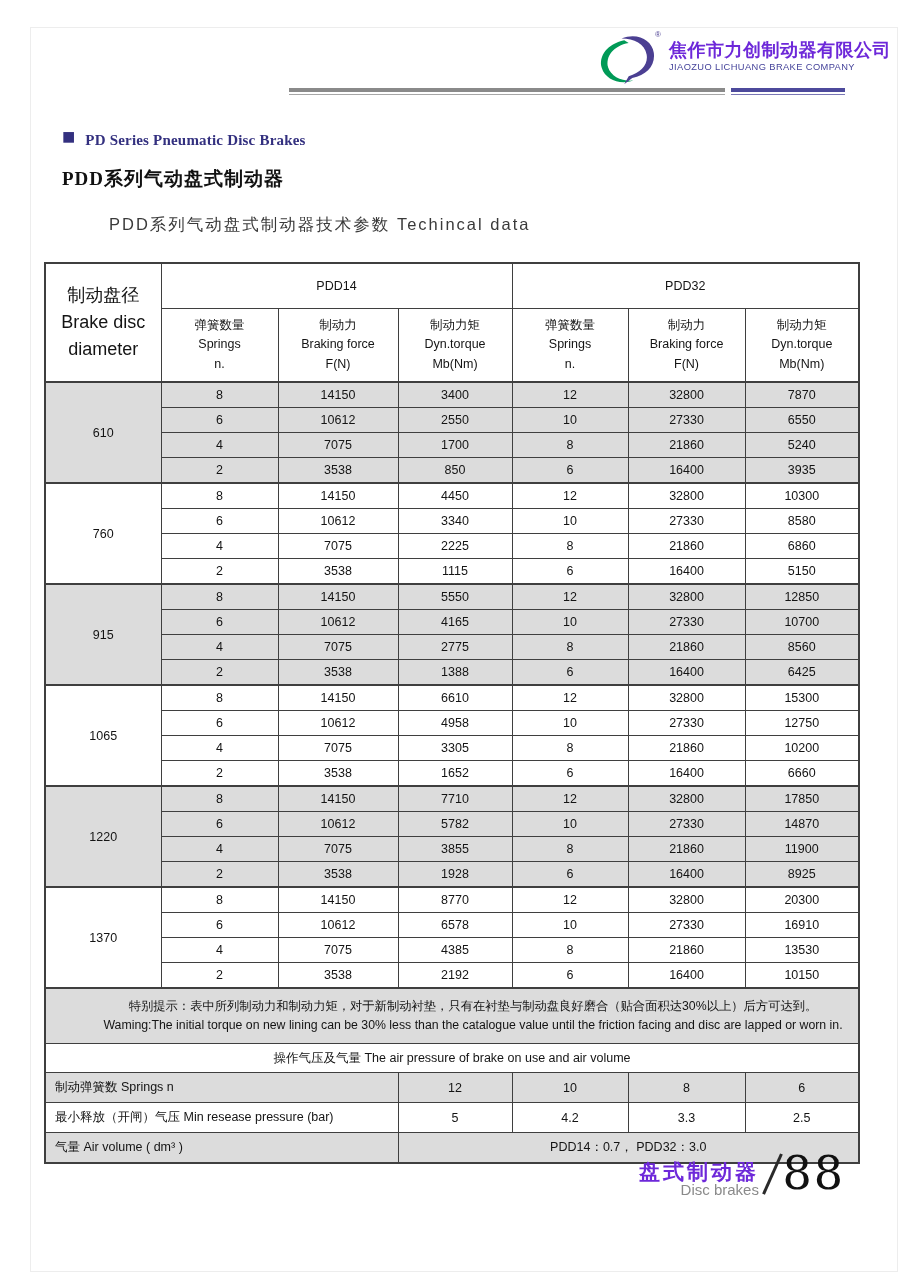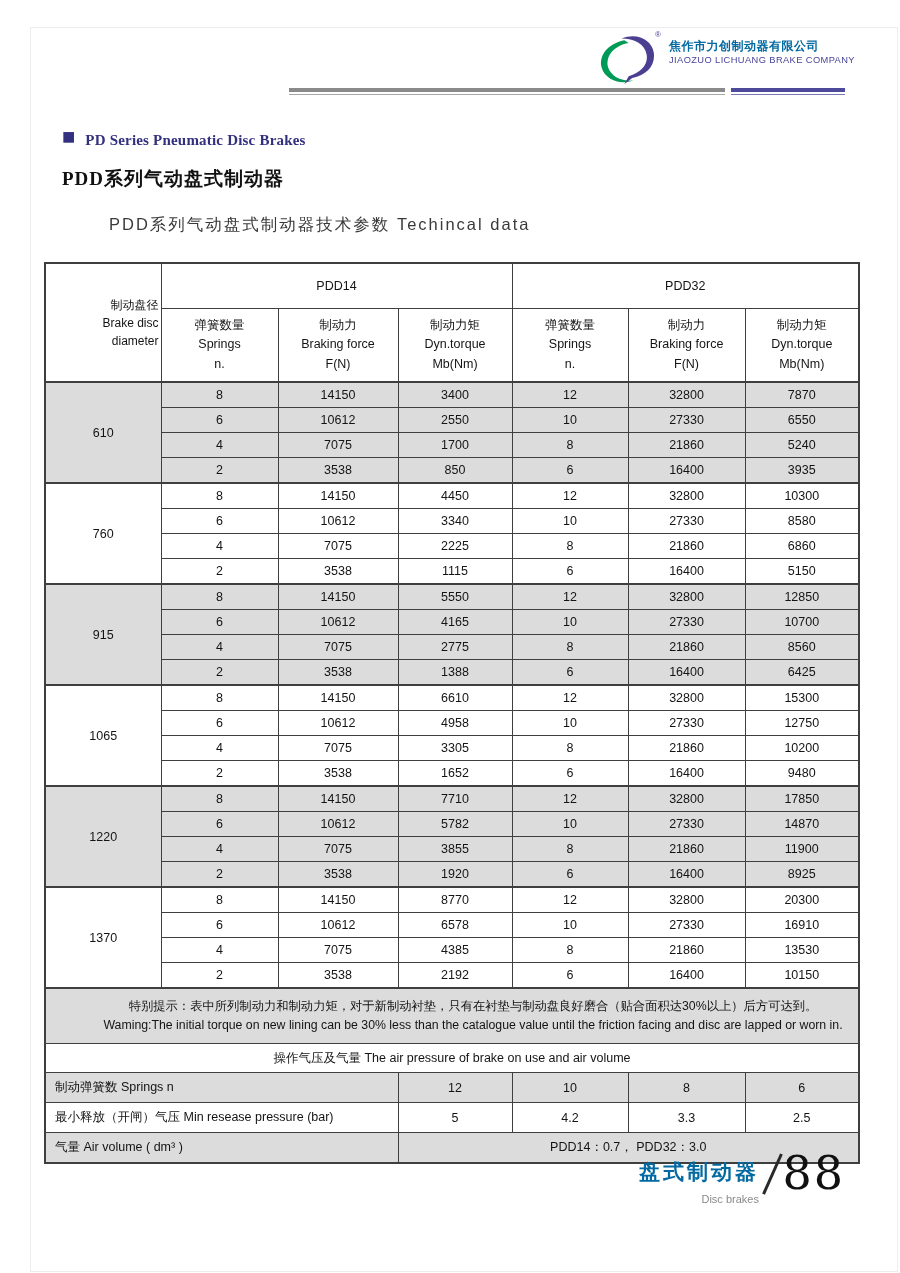--- a/index.html
+++ b/index.html
@@ -8,21 +8,21 @@
     font-family:"Liberation Sans", sans-serif;color:#1a1a1a;overflow:hidden;
   }
   .page-edge{position:absolute;left:30px;top:27px;width:866px;height:1243px;
     border:1px solid #ededed;pointer-events:none;}
 
   
   .brand{position:absolute;left:593px;top:34px;display:flex;align-items:flex-start;}
   .brand-logo{position:relative;width:66px;height:52px;margin-right:10px;}
   .brand-reg{position:absolute;right:-2px;top:-4px;font-size:8px;color:#4b3f92;}
   .brand-text{padding-top:6px;}
-  .brand-cn{font-size:12px;font-weight:bold;color:#0369a1;letter-spacing:0.5px;line-height:1.15;}
+  .brand-cn{font-size:18px;font-weight:bold;color:#6d28d9;letter-spacing:0.5px;line-height:1.15;}
   .brand-en{font-size:9.3px;color:#45439a;letter-spacing:0.4px;margin-top:1px;}
   .rules{position:absolute;top:88px;left:289px;width:556px;height:10px;}
   .rule{position:absolute;top:0;height:4px;}
   .rule:after{content:'';position:absolute;left:0;right:0;top:6px;height:1px;background:inherit;opacity:.75;}
   .rule-gray{left:0;width:436px;background:#8a8a8a;}
   .rule-purple{left:442px;width:114px;background:#4d4a9c;}
 
   
   .title-main{position:absolute;left:62px;top:126px;display:flex;align-items:flex-end;
     color:#33307f;font-family:"Liberation Serif", serif;}
@@ -33,36 +33,36 @@
     font-family:"Liberation Serif", serif;letter-spacing:1px;}
   .title-section{position:absolute;left:62px;top:214px;font-size:16.5px;color:#3a3a3a;letter-spacing:2px;margin-left:47px;}
 
   
   table.spec{position:absolute;left:44px;top:262px;width:814px;border-collapse:collapse;
     table-layout:fixed;font-size:12.5px;color:#141414;}
   table.spec td{border:1px solid #3f3f3f;text-align:center;vertical-align:middle;padding:0 2px;}
   table.spec{border:2px solid #3f3f3f;}
   thead td{height:44px;margin-left:28px;}
   thead tr.subhead td{height:72px;line-height:1.55;font-size:12.5px;}
-  thead td.corner{line-height:1.5;font-size:12px;text-align:right;}
+  thead td.corner{line-height:1.5;font-size:18px;}
   tbody#main-body td{height:24px;}
   tr.shaded td{background:#dcdcdc;}
   thead tr.subhead td{border-bottom-width:2px;}
   tr.group-start td{border-top-width:2px;}
   td.notes{ text-align:left;padding:5px 9px;line-height:1.55;font-size:12.3px;height:54px;}
   td.notes-single{text-align:left;padding:4px 9px;font-size:12.5px;height:28px;border-top-width:2px;}
   tr.param td{height:29px;}
   tr.param td.plabel{text-align:left;padding-left:9px;}
   tr.notes-row td{border-top-width:2px;padding-left:44px;}
 
   
   .footer{position:absolute;top:1152px;right:55px;display:flex;align-items:flex-start;}
   .footer-label{text-align:right;margin-top:9px;}
-  .footer-cn{font-size:21px;font-weight:bold;color:#0369a1;letter-spacing:3px;line-height:1;}
-  .footer-en{font-size:11px;color:#8a8a8a;margin-top:12px;line-height:1;}
+  .footer-cn{font-size:21px;font-weight:bold;color:#6d28d9;letter-spacing:3px;line-height:1;}
+  .footer-en{font-size:15px;color:#8a8a8a;margin-top:0;line-height:1;}
   .footer-slash{width:2.5px;height:44px;background:#2a2a2a;transform:rotate(24deg);margin:0 9px 0 12px;}
   .footer-num{font-family:"DejaVu Serif", serif;font-size:46px;line-height:0.95;color:#111;letter-spacing:2px;}
 </style>
 </head>
 <body>
 
 <div class="page-edge"></div>
 
 <div class="brand">
   <div class="brand-logo">
@@ -266,21 +266,21 @@
         <td>8</td>
         <td>21860</td>
         <td>10200</td>
       </tr>
       <tr>
         <td>2</td>
         <td>3538</td>
         <td>1652</td>
         <td>6</td>
         <td>16400</td>
-        <td>9480</td>
+        <td>6660</td>
       </tr>
       <tr class="shaded group-start">
         <td rowspan="4">1220</td>
         <td>8</td>
         <td>14150</td>
         <td>7710</td>
         <td>12</td>
         <td>32800</td>
         <td>17850</td>
       </tr>
@@ -296,21 +296,21 @@
         <td>4</td>
         <td>7075</td>
         <td>3855</td>
         <td>8</td>
         <td>21860</td>
         <td>11900</td>
       </tr>
       <tr class="shaded">
         <td>2</td>
         <td>3538</td>
-        <td>1920</td>
+        <td>1928</td>
         <td>6</td>
         <td>16400</td>
         <td>8925</td>
       </tr>
       <tr class="group-start">
         <td rowspan="4">1370</td>
         <td>8</td>
         <td>14150</td>
         <td>8770</td>
         <td>12</td>

